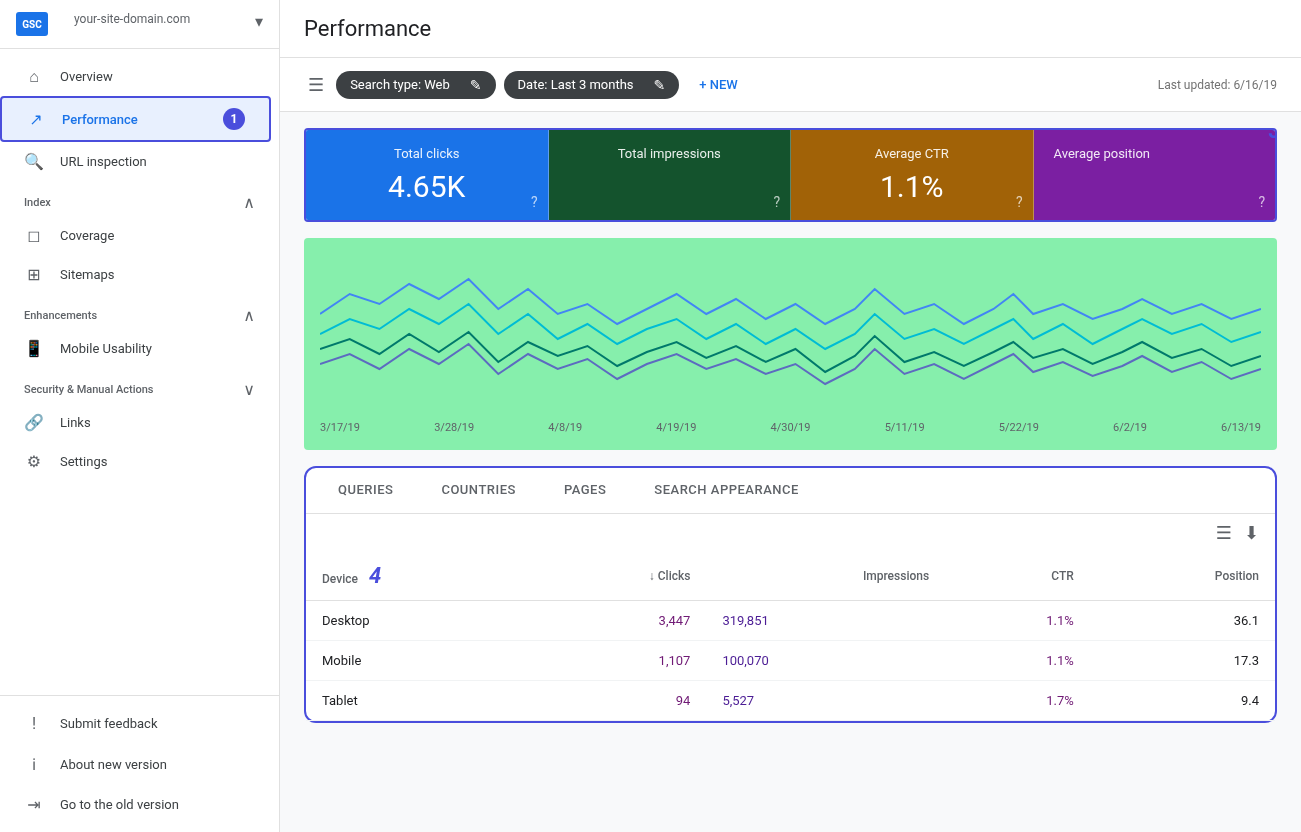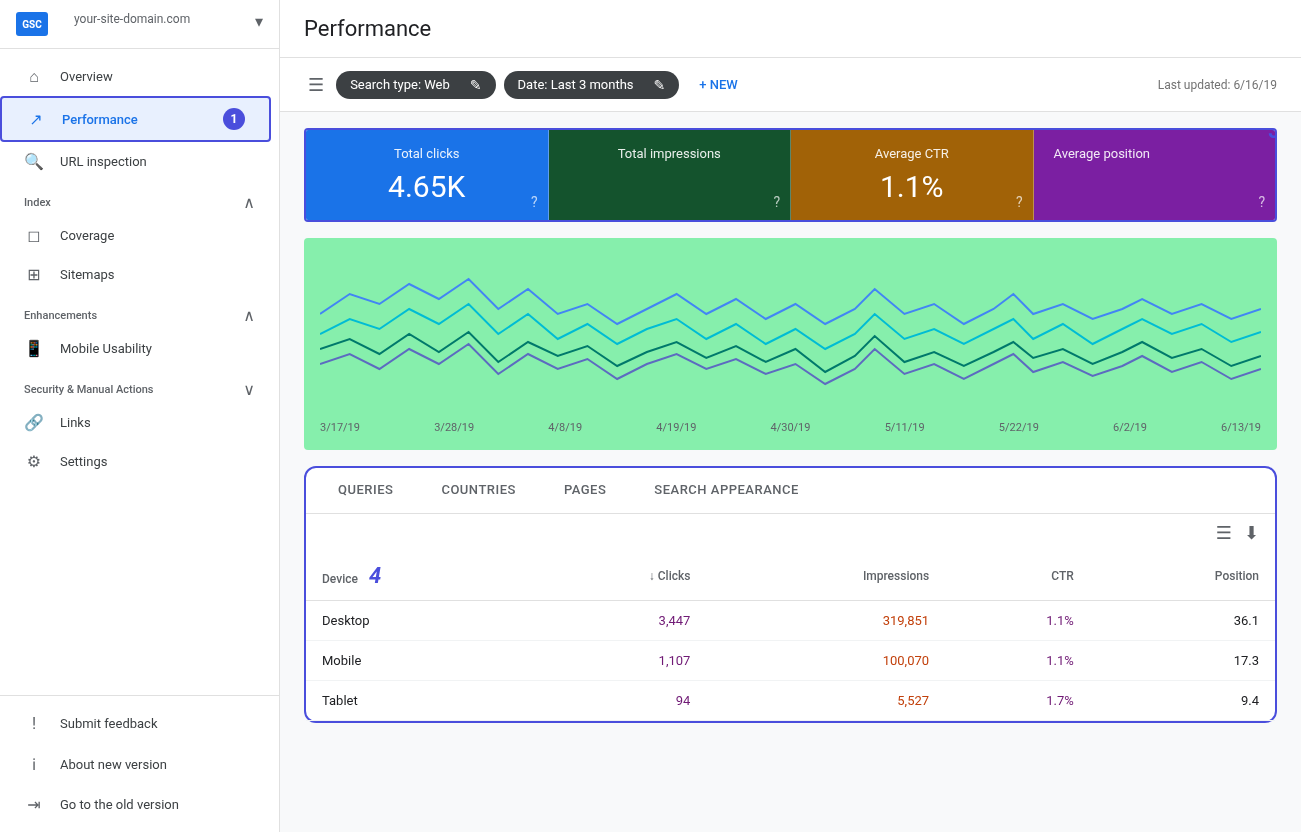--- a/index.html
+++ b/index.html
@@ -268,21 +268,21 @@
       border-bottom: 1px solid #e0e0e0;
     }
     .data-table th.right { text-align: right; }
     .data-table td {
       padding: 12px 16px;
       font-size: 13px;
       border-bottom: 1px solid #f1f3f4;
       color: #202124;
     }
     .data-table td.cyan { color: #701a75; text-align: right; }
-    .data-table td.blue-link { color: #c2410c; text-align: right; }
+    .data-table td.blue-link { color: #4c1d95; }
     .data-table td.right { text-align: right; color: #202124; }
     .device-col { color: #202124; }
     .badge-4 {
       color: #4a4edc;
       font-size: 22px;
       font-weight: bold;
       font-style: italic;
       margin-left: 8px;
     }
   </style>

